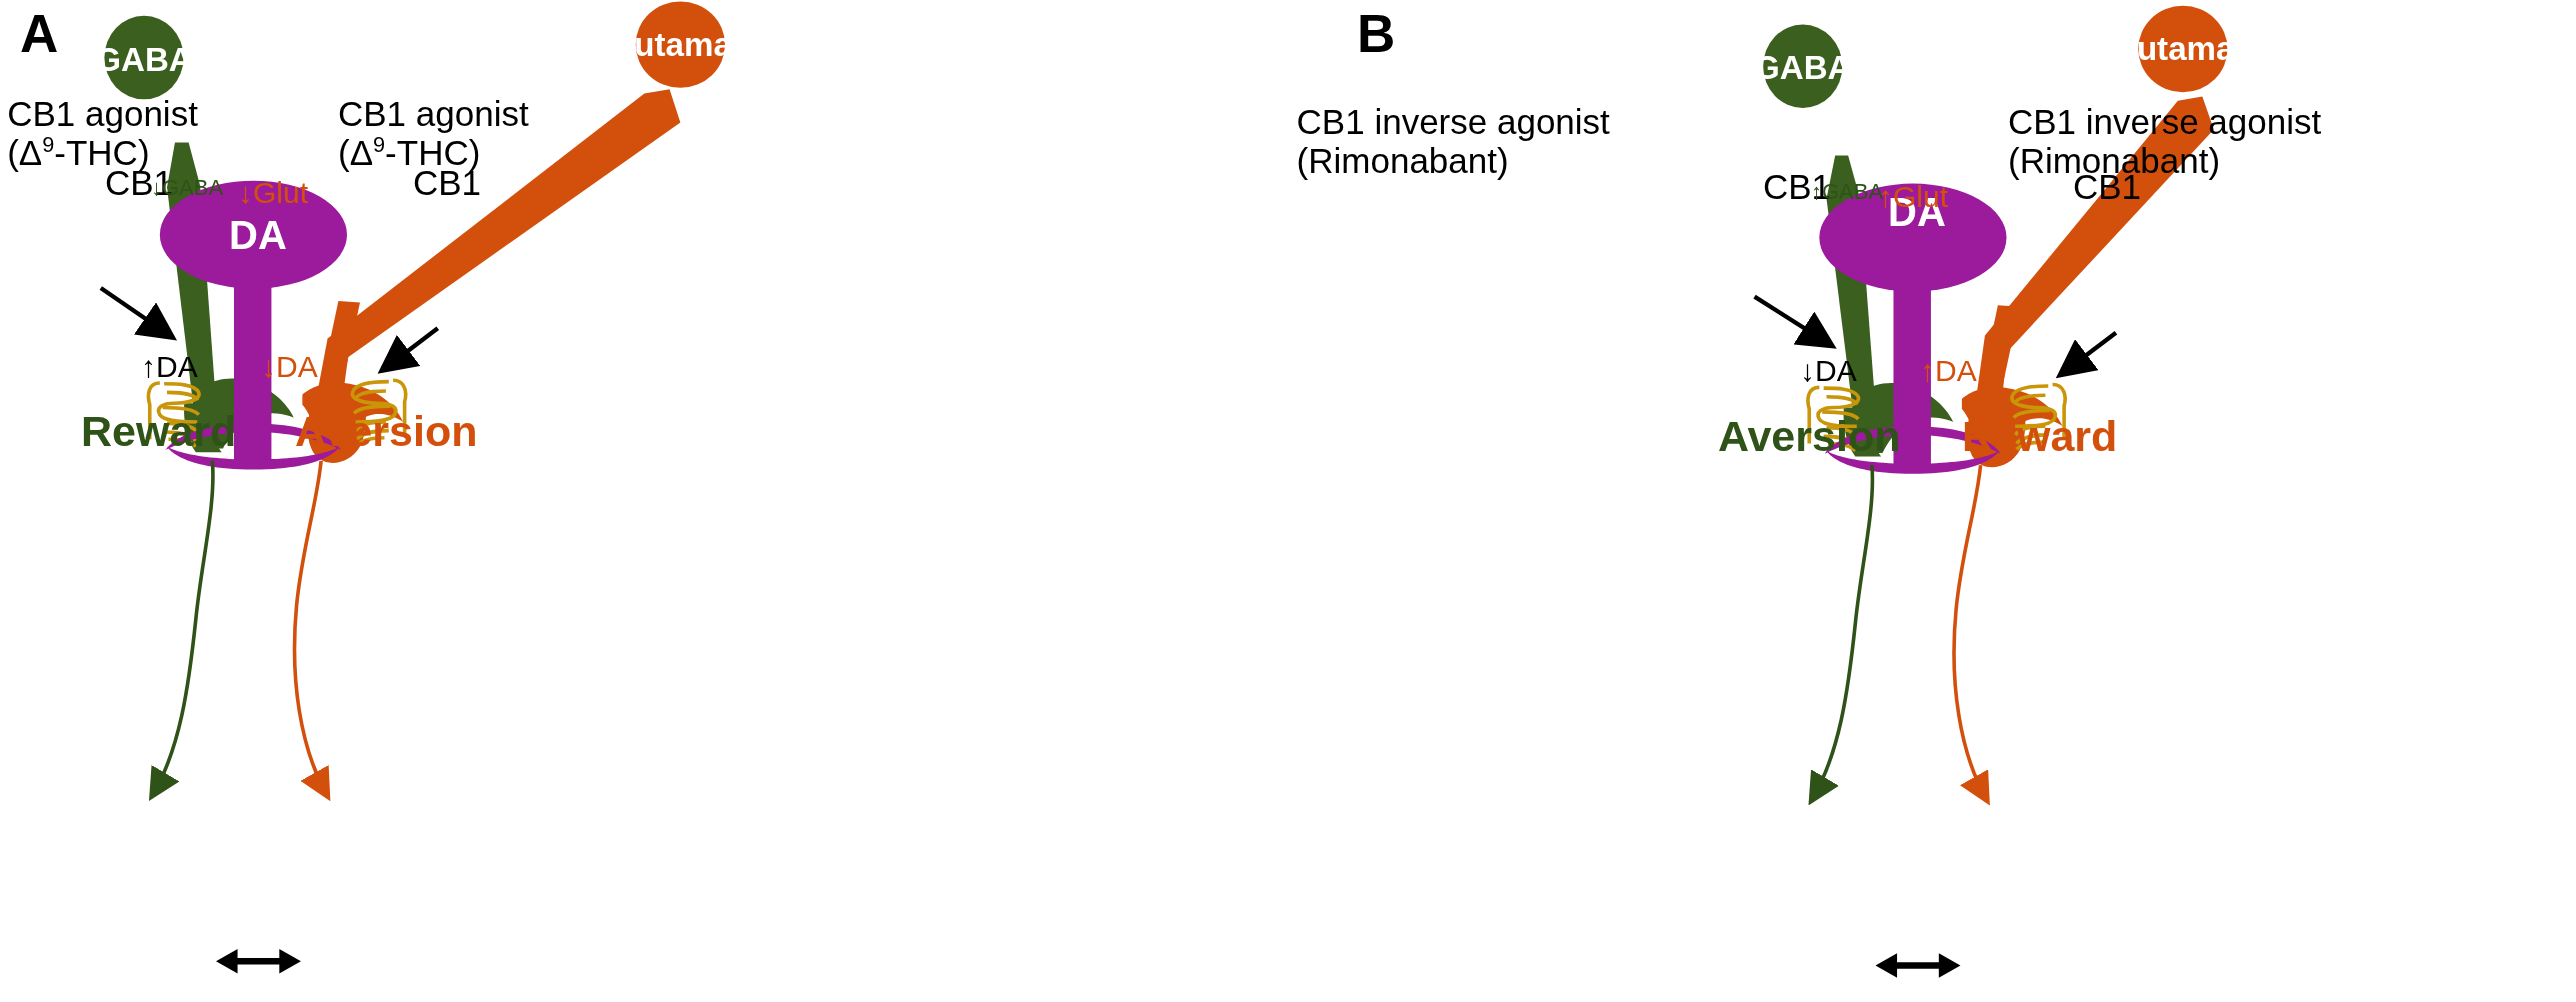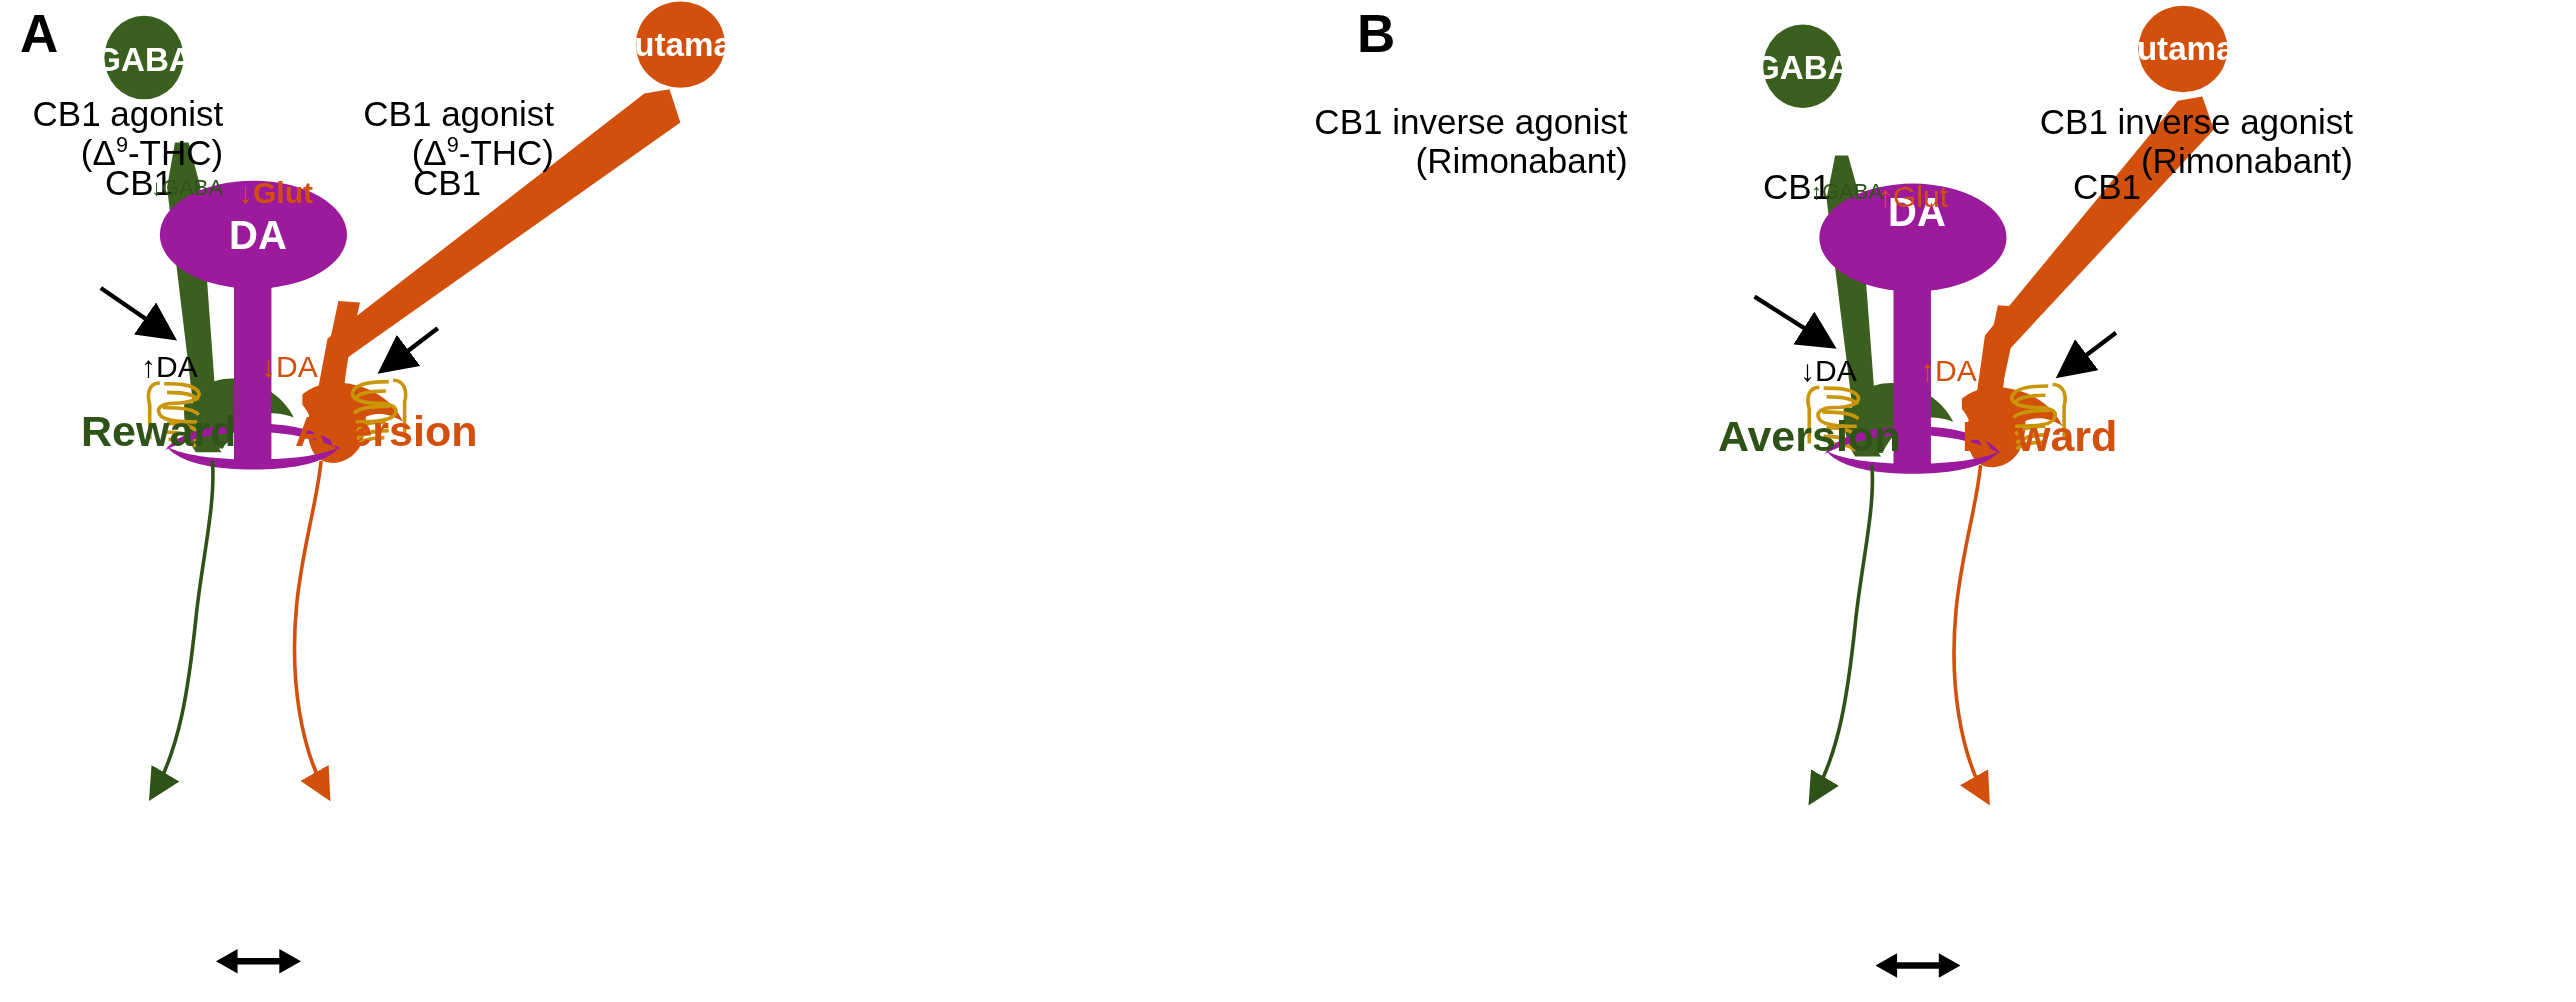--- a/index.html
+++ b/index.html
@@ -5,21 +5,21 @@
   html,body{margin:0;padding:0;background:#ffffff;}
   body{width:2576px;height:1003px;position:relative;overflow:hidden;
        font-family:"Liberation Sans",sans-serif;}
   .panel{position:absolute;top:0;height:1003px;width:1288px;}
   #panel-a{left:0;}
   #panel-b{left:1288px;}
   .panel-letter{position:absolute;font-weight:bold;font-size:53px;color:#000;
                 letter-spacing:0;line-height:1;}
   svg{position:absolute;left:0;top:0;width:100%;height:100%;overflow:visible;}
   .txt{position:absolute;white-space:nowrap;line-height:1.12;}
-  .drug-label{font-size:35px;color:#000000;text-align:right;}
+  .drug-label{font-size:35px;color:#000000;text-align:left;}
   .cb1-label{font-size:35px;color:#000000;font-weight:400;}
   .nt-green{font-size:22px;color:#2f5218;font-weight:400;}
   .nt-orange{font-size:30px;color:#d2500c;font-weight:400;}
   .da-black{font-size:30px;color:#000000;font-weight:400;}
   .da-orange{font-size:30px;color:#d2500c;font-weight:400;}
   .outcome-green{font-size:43px;color:#2f5218;font-weight:bold;}
   .outcome-orange{font-size:43px;color:#d2500c;font-weight:bold;}
   .soma-text-sm{font-size:46px;font-weight:bold;fill:#ffffff;}
 </style>
 </head>
@@ -126,21 +126,21 @@
 
   <div class="txt drug-label" style="left:338px;top:94px;width:216px;">
     <div>CB1 agonist</div>
     <div><span>(Δ</span><sup style="font-size:0.62em;">9</sup><span>-THC)</span></div>
   </div>
 
   <div class="txt cb1-label" style="left:105px;top:163px;">CB1</div>
   <div class="txt cb1-label" style="left:413px;top:163px;">CB1</div>
 
   <div class="txt nt-green" style="left:151px;top:176px;">↓GABA</div>
-  <div class="txt nt-orange" style="left:238px;top:176px;font-weight:bold;">↓Glut</div>
+  <div class="txt nt-orange" style="left:238px;top:176px;">↓Glut</div>
 
   <div class="txt da-black" style="left:141px;top:350px;">↑DA</div>
   <div class="txt da-orange" style="left:261px;top:350px;">↓DA</div>
 
   <div class="txt outcome-green" style="left:81px;top:407px;">Reward</div>
   <div class="txt outcome-orange" style="left:295px;top:407px;">Aversion</div>
 </div>
 
 <div class="panel" id="panel-b">
 

